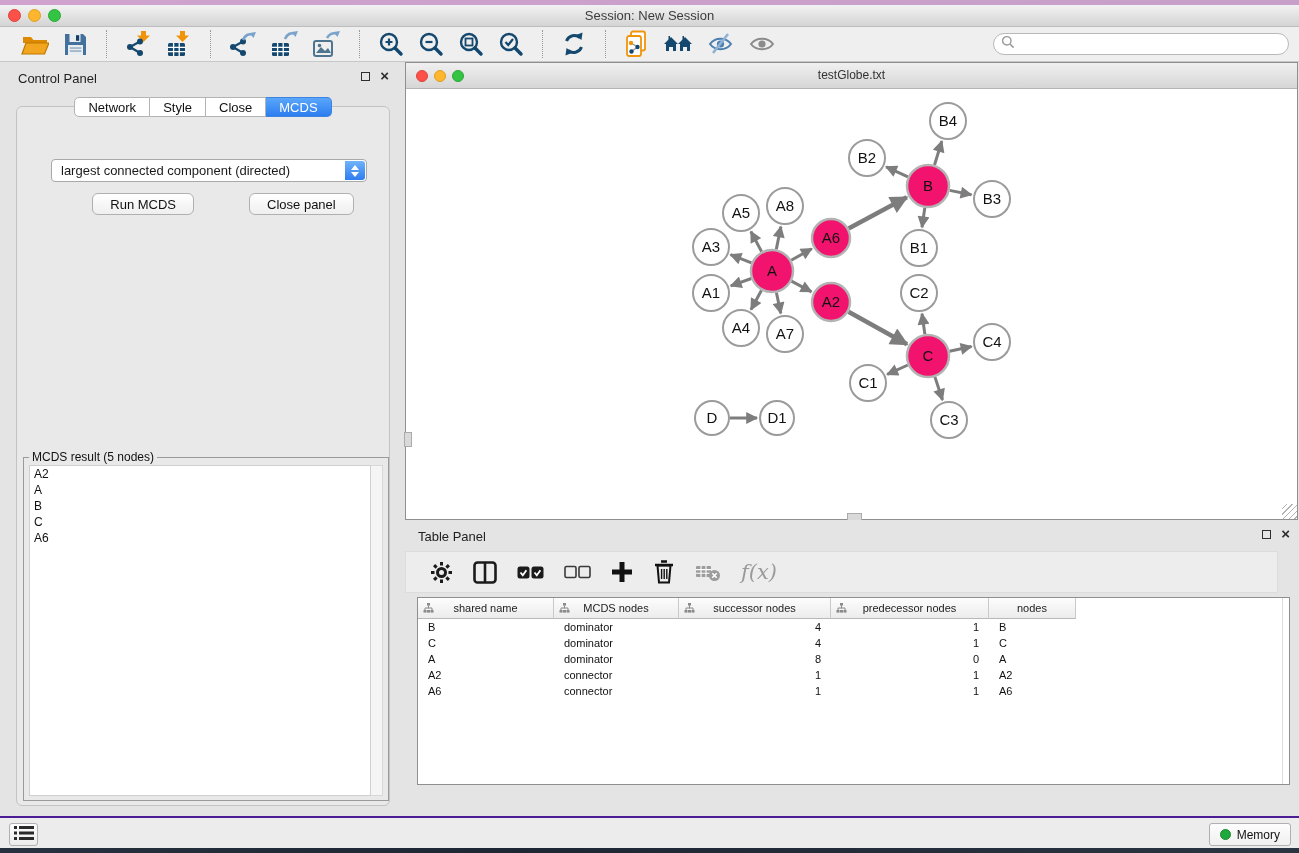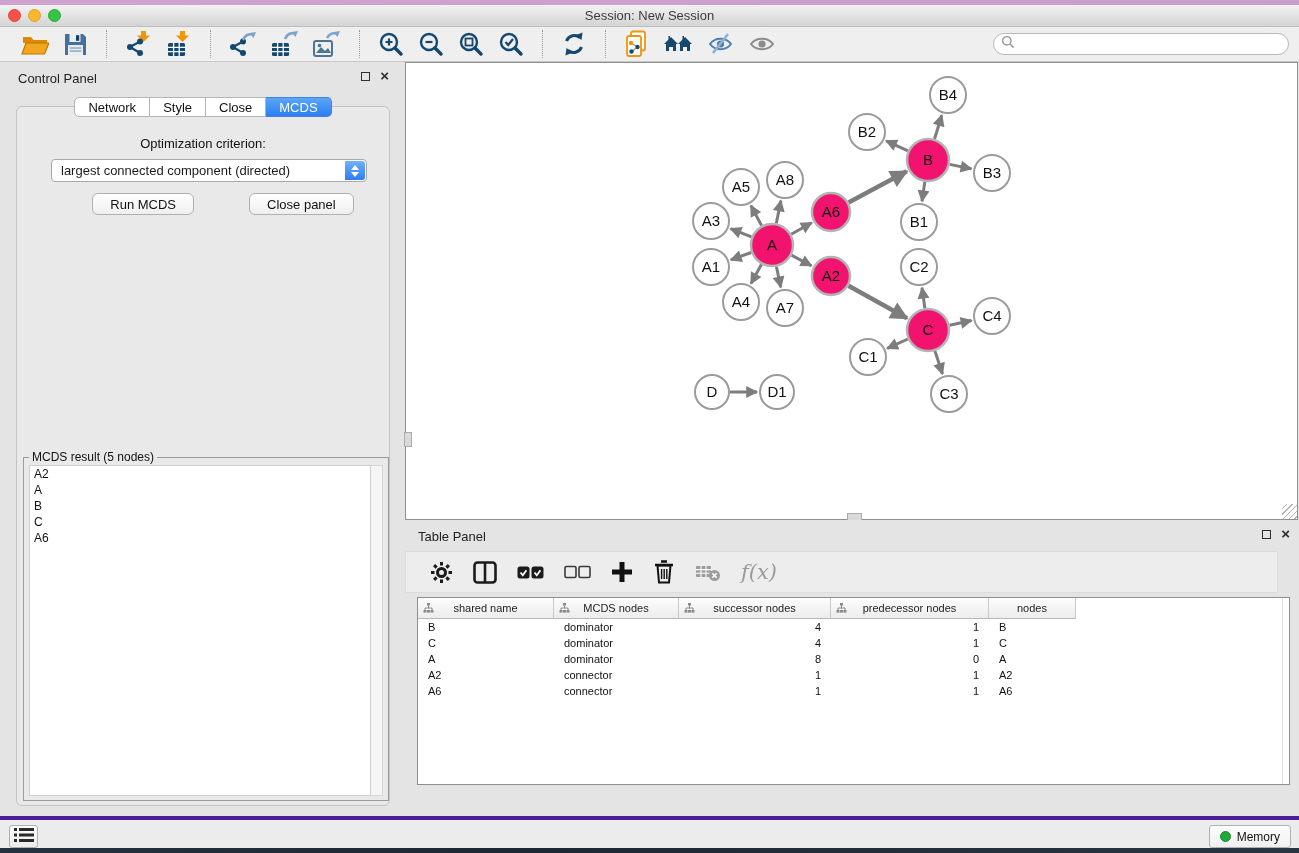--- a/index.html
+++ b/index.html
@@ -90,21 +90,21 @@
         display:flex; align-items:center; justify-content:center; font-size:11px; color:#222; }
   .th .tree { position:absolute; left:5px; top:5px; }
   .tr { display:flex; height:16px; }
   .td { font-size:11px; line-height:16px; color:#111; white-space:nowrap; overflow:hidden; }
   .td.left { text-align:left; padding-left:10px; }
   .td.right { text-align:right; padding-right:10px; }
   .tp-scroll-track { position:absolute; right:6px; top:0; bottom:0; width:1px; background:#dcdcdc; }
   .tp-tabs { position:absolute; left:0; top:270px; width:100%; display:flex; justify-content:center; }
 
   
-  .status-bar { position:absolute; left:0; top:816px; width:1299px; height:32px; background:#ececec; border-top:4px solid #4c1d95; }
+  .status-bar { position:absolute; left:0; top:816px; width:1299px; height:32px; background:#ececec; border-top:2px solid #4c1d95; }
   .list-btn { position:absolute; left:9px; top:5px; width:29px; height:23px; border:1px solid #b0b0b0; border-radius:3px;
               background:linear-gradient(#fdfdfd,#ececec); display:flex; align-items:center; justify-content:center; }
   .memory-btn { position:absolute; right:8px; top:5px; height:23px; padding:0 10px; border:1px solid #b0b0b0; border-radius:3px;
                 background:linear-gradient(#fdfdfd,#f0f0f0); display:flex; align-items:center; gap:6px; font-size:12px; color:#111; }
   .green-dot { width:11px; height:11px; border-radius:50%; background:#1fa83c; border:1px solid #188a30; }
   .bottom-strip { position:absolute; left:0; top:848px; width:1299px; height:5px;
                   background:linear-gradient(90deg,#26313f,#1d2733 40%,#2a3542); }
 </style>
 </head>
 <body>
@@ -266,21 +266,20 @@
   </div>
 </div>
 
 <div class="control-panel">
   <div class="panel-title">Control Panel</div>
   <div class="panel-ctrls">
     <span class="float-box"></span>
     <span class="close-x">×</span>
   </div>
   <div class="cp-body">
-    <div class="opt-label">Optimization criterion:</div>
     <div class="dropdown">
       <span class="dd-text">largest connected component (directed)</span>
       <span class="dd-spinner">
           <span class="tri-up"></span>
           <span class="tri-down"></span>
         </span>
     </div>
     <div class="cp-buttons">
       <button class="btn">Run MCDS</button>
       <button class="btn">Close panel</button>
@@ -301,20 +300,28 @@
     <div class="tabgroup">
         <div class="tab">Network</div>
         <div class="tab">Style</div>
         <div class="tab">Close</div>
         <div class="tab active">MCDS</div>
       </div>
   </div>
 </div>
 
 <div class="net-window">
+  <div class="net-titlebar">
+    <div class="tl-group">
+      <span class="tl red"></span>
+      <span class="tl yellow"></span>
+      <span class="tl green"></span>
+    </div>
+    <div class="title">testGlobe.txt</div>
+  </div>
   <div class="net-canvas">
     <svg id="graph-svg" width="891" height="430" viewBox="0 0 891 430">
       <defs>
         <marker id="arrow" viewBox="0 0 4 4" markerWidth="4.6" markerHeight="4" refX="3.6" refY="2" orient="auto">
           <path d="M0 0 L4 2 L0 4 z" fill="#7d7d7d"></path>
         </marker>
       </defs>
       <g id="edges-layer">
           <line x1="355.6" y1="162.6" x2="344.9" y2="142.5" stroke="#7d7d7d" stroke-width="3" marker-end="url(#arrow)"></line>
           <line x1="370.3" y1="160.4" x2="374.9" y2="137.6" stroke="#7d7d7d" stroke-width="3" marker-end="url(#arrow)"></line>

